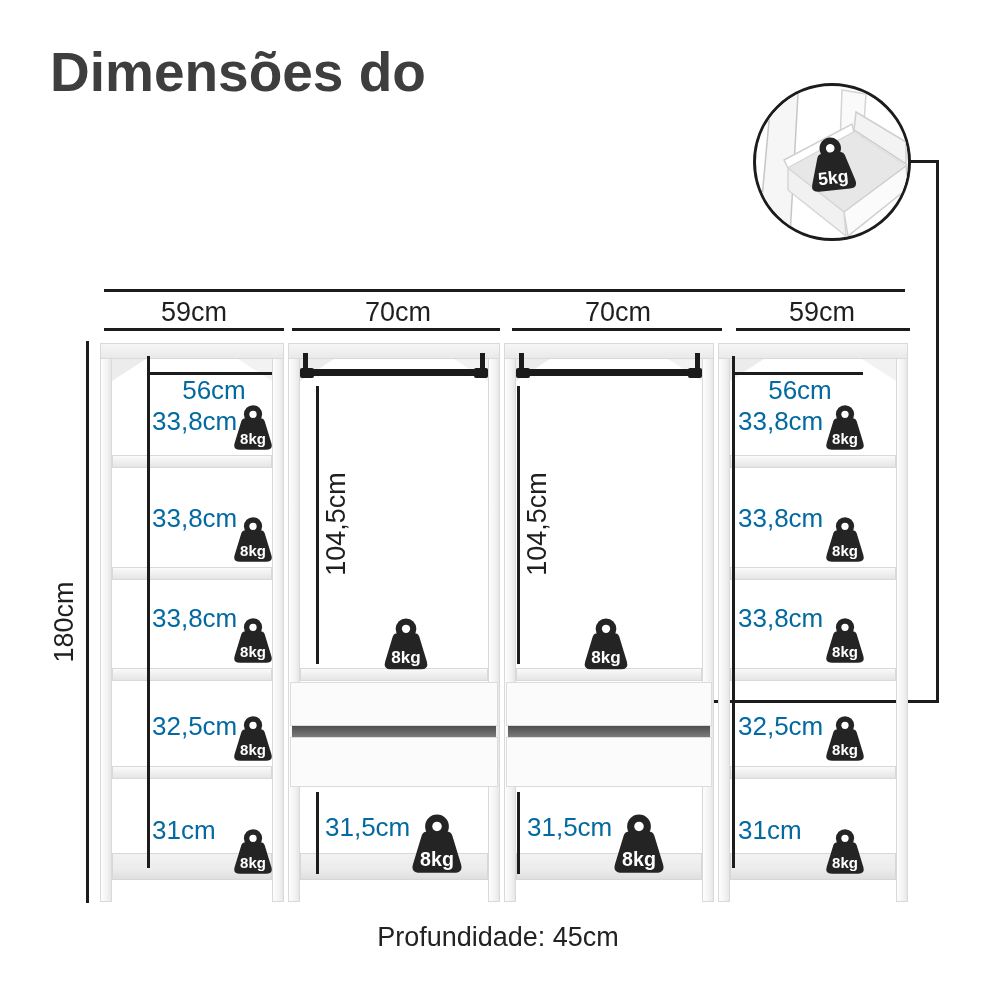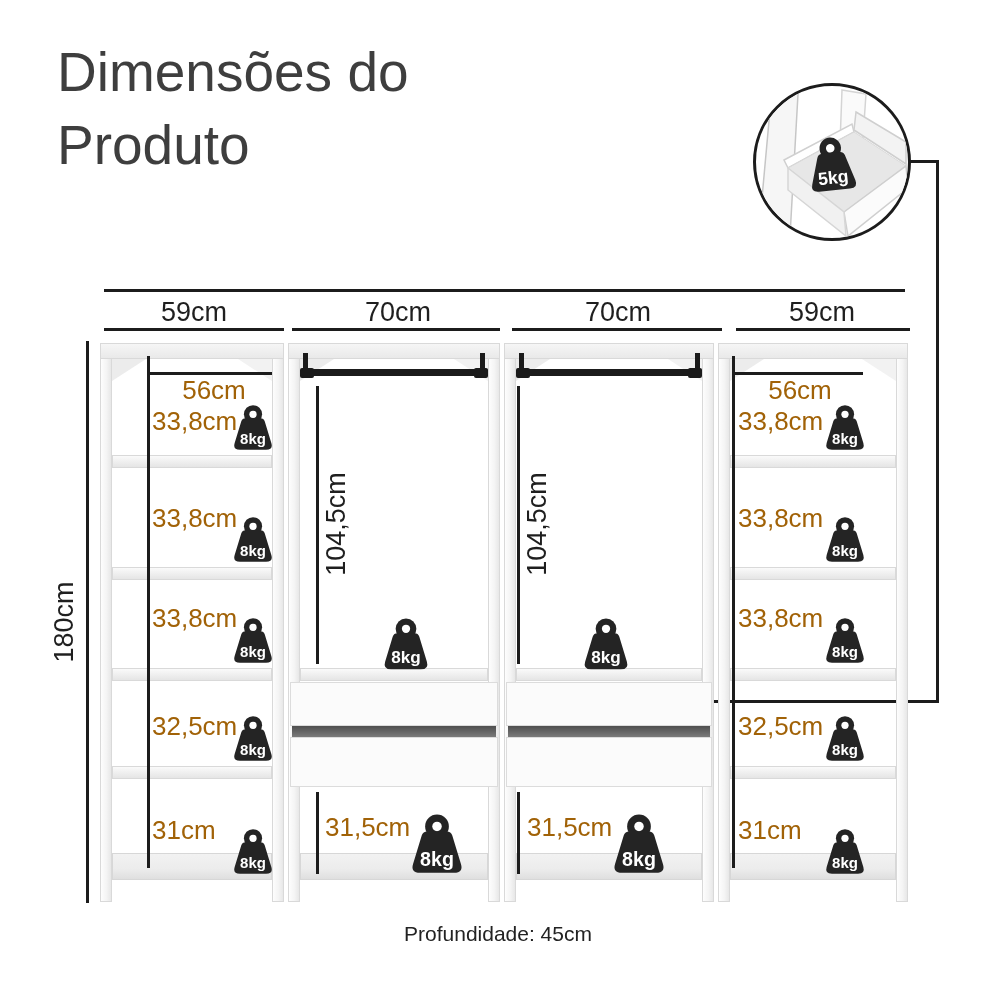--- a/index.html
+++ b/index.html
@@ -1,21 +1,21 @@
 <!DOCTYPE html>
 <html><head>
 <meta charset="utf-8">
 <style>
   html,body{margin:0;padding:0;background:#fff;}
   #stage{position:relative;width:1000px;height:1000px;background:#fff;overflow:hidden;
          font-family:"Liberation Sans","DejaVu Sans",sans-serif;color:#1f1f1f;}
   
   .hline{position:absolute;height:3px;background:#1c1c1c;}
   .vline{position:absolute;width:3px;background:#1c1c1c;}
-  .lbl{position:absolute;font-size:26px;color:#a16207;white-space:nowrap;line-height:1;}
+  .lbl{position:absolute;font-size:26px;color:#0369a1;white-space:nowrap;line-height:1;}
   .lbl.ctr{text-align:center;}
   .vlabel{position:absolute;font-size:27px;color:#1f1f1f;white-space:nowrap;
           transform:translate(-50%,-50%) rotate(-90deg);line-height:1;}
   .toplbl{position:absolute;font-size:27px;color:#1f1f1f;text-align:center;line-height:1;}
   
   .post{position:absolute;width:12px;background:linear-gradient(90deg,#fdfdfd 0%,#f4f4f4 55%,#e7e7e7 100%);
         border:1px solid #d9d9d9;box-sizing:border-box;}
   .frame{position:absolute;height:16px;background:linear-gradient(180deg,#f6f6f6,#e9e9e9);
         border:1px solid #d9d9d9;box-sizing:border-box;}
   .slab{position:absolute;height:13px;background:linear-gradient(180deg,#fafafa,#e5e5e5);
@@ -27,43 +27,42 @@
   .rod{position:absolute;height:7px;background:#1b1b1b;border-radius:2px;}
   .rodbar{position:absolute;width:5px;height:23px;background:#1b1b1b;}
   .rodfoot{position:absolute;width:14px;height:10px;background:#1b1b1b;border-radius:2px;}
   .dfront{position:absolute;background:#fbfbfb;border:1px solid #dcdcdc;box-sizing:border-box;}
   .dgap{position:absolute;background:linear-gradient(180deg,#4f4f4f,#7b7b7b);}
   
   .weight{position:absolute;overflow:visible;}
   .wtxt{fill:#ffffff;font-weight:bold;font-size:19px;text-anchor:middle;
         font-family:"Liberation Sans","DejaVu Sans",sans-serif;}
   
-  #title{position:absolute;left:50px;top:36px;font-size:55px;font-weight:normal;color:#3e3e3e;line-height:1.33;margin-left:7px;}
+  #title{position:absolute;left:50px;top:36px;font-size:55px;font-weight:bold;color:#3e3e3e;line-height:1.33;}
   #inset{position:absolute;left:753px;top:83px;width:152px;height:152px;border:3px solid #1c1c1c;
          border-radius:50%;background:#fff;overflow:hidden;}
-  #depth{position:absolute;left:348px;top:922px;width:300px;text-align:center;font-size:21px;color:#222;}
+  #depth{position:absolute;left:348px;top:922px;width:300px;text-align:center;font-size:27px;color:#222;}
 </style>
 </head>
 <body>
 
 <svg width="0" height="0" style="position:absolute" aria-hidden="true">
   <defs>
     <g id="wshape">
       <circle cx="30" cy="13" r="11.5" fill="#242424"></circle>
       <circle cx="30" cy="13" r="4.6" fill="#ffffff"></circle>
       <path d="M20.5 18 H39.5 Q43.5 18 44.8 21.8 L53.2 49.5 Q55.8 58 46.5 58 H13.5 Q4.2 58 6.8 49.5 L15.2 21.8 Q16.5 18 20.5 18 Z" fill="#242424"></path>
     </g>
   </defs>
 </svg>
 
 <div id="stage">
 
   <div id="title">
     <div>Dimensões do</div>
-    <div>Produto</div>
   </div>
 
   <div id="inset">
     <svg width="152" height="152" viewBox="0 0 152 152">
       <polygon points="16,2 42,8 34,150 4,134" fill="#f6f6f6" stroke="#c6c6c6" stroke-width="1.5"></polygon>
       <polygon points="86,4 110,8 106,66 84,58" fill="#fafafa" stroke="#d4d4d4" stroke-width="1.5"></polygon>
       <polygon points="100,26 150,56 150,78 98,44" fill="#f3f3f3" stroke="#cfcfcf" stroke-width="1.5"></polygon>
       <polygon points="28,74 96,38 98,46 32,82" fill="#ffffff" stroke="#d0d0d0" stroke-width="1.5"></polygon>
       <polygon points="32,82 98,46 150,80 88,126" fill="#e7e7e7" stroke="#d9d9d9" stroke-width="1"></polygon>
       <polygon points="88,126 150,80 152,102 92,150" fill="#fbfbfb" stroke="#cfcfcf" stroke-width="1.5"></polygon>

